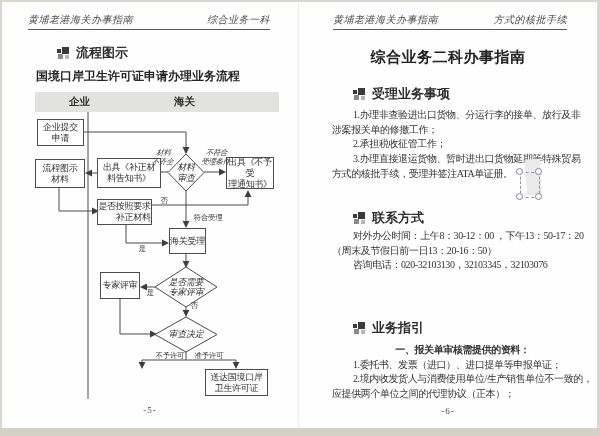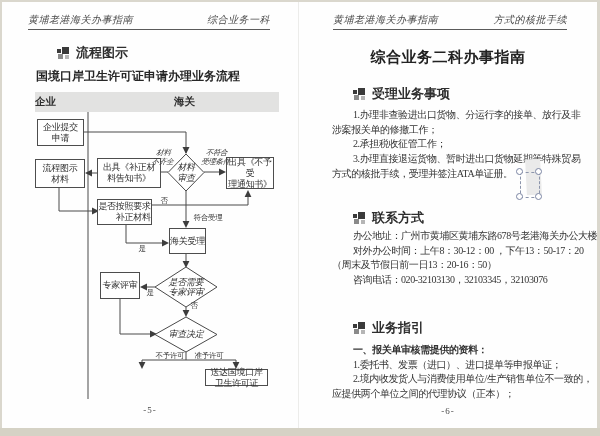--- a/index.html
+++ b/index.html
@@ -33,27 +33,27 @@
 
   .big-title{font-size:15px;font-weight:bold;color:#222;text-align:center;
     letter-spacing:.5px;white-space:nowrap;
     font-family:"Liberation Sans",sans-serif;}
   .flow-title{font-size:12px;font-weight:bold;color:#262626;white-space:nowrap;
     font-family:"Liberation Sans",sans-serif;}
 
   .line{font-size:10px;line-height:14.7px;letter-spacing:-.4px;
     white-space:nowrap;color:#333;}
   .line.ind{padding-left:21px;}
-  .line.bold{font-weight:bold;}
+  .line.bold{font-weight:bold;text-align:center;}
 
   
   .colbar{left:33px;top:90px;width:244px;height:20px;background:#e2e2e1;
     display:flex;font-size:10.5px;font-weight:bold;color:#2e2e2e;
     align-items:center;z-index:2;}
-  .colbar .c1{width:55px;text-align:left;}
+  .colbar .c1{width:55px;text-align:right;}
   .colbar .c2{width:189px;text-align:center;}
   .fnode{border:1px solid #4d4d4d;background:#fff;display:flex;
     align-items:center;justify-content:center;text-align:center;
     font-size:9px;line-height:11px;letter-spacing:-.3px;color:#2f2f2f;
     white-space:pre-line;z-index:2;box-sizing:border-box;}
   .dtext{display:flex;align-items:center;justify-content:center;
     text-align:center;font-size:9px;line-height:10.5px;font-style:italic;
     letter-spacing:-.3px;color:#2f2f2f;white-space:pre-line;z-index:3;}
   .elabel{font-size:7.5px;line-height:8.5px;color:#3a3a3a;text-align:center;
     white-space:pre-line;z-index:3;letter-spacing:-.3px;}
@@ -146,21 +146,21 @@
   <div class="abs fnode" style="left:33px;top:157px;width:50px;height:29px;">流程图示
 材料</div>
   <div class="abs fnode" style="left:95px;top:156px;width:64px;height:30px;">出具《补正材
 料告知书》</div>
   <div class="abs fnode" style="left:224px;top:155px;width:48px;height:32px;">出具《不予受
 理通知书》</div>
   <div class="abs fnode" style="left:95px;top:197px;width:55px;height:26px;text-align:right;">是否按照要求
 补正材料</div>
   <div class="abs fnode" style="left:167px;top:226px;width:37px;height:26px;">海关受理</div>
   <div class="abs fnode" style="left:98px;top:270px;width:40px;height:27px;">专家评审</div>
-  <div class="abs fnode" style="left:203px;top:367px;width:63px;height:17px;">送达国境口岸
+  <div class="abs fnode" style="left:203px;top:367px;width:63px;height:27px;">送达国境口岸
 卫生许可证</div>
 
   <div class="abs dtext" style="left:166px;top:152px;width:36px;height:37px;">材料
 审查</div>
   <div class="abs dtext" style="left:153px;top:265px;width:62px;height:40px;">是否需要
 专家评审</div>
   <div class="abs dtext" style="left:153px;top:315px;width:62px;height:35px;">审查决定</div>
 
   <div class="abs elabel slant" style="left:146px;top:147px;width:30px;">材料
 不齐全</div>
@@ -206,21 +206,20 @@
   <div class="abs sec-head" style="left:54px;top:207px;">
     <span class="sec-icon">
         <i class="q1"></i>
         <i class="q2"></i>
         <i class="q3"></i>
         <i class="q4"></i>
       </span>
     <span>联系方式</span>
   </div>
   <div class="abs" style="left:33px;top:227px;width:240px;">
-    <div class="line ind">办公地址：广州市黄埔区黄埔东路678号老港海关办公大楼</div>
     <div class="line ind">对外办公时间：上午8：30-12：00 ，下午13：50-17：20</div>
     <div class="line">（周末及节假日前一日13：20-16：50）</div>
     <div class="line ind">咨询电话：020-32103130，32103345，32103076</div>
   </div>
 
   <div class="abs sec-head" style="left:54px;top:317px;">
     <span class="sec-icon">
         <i class="q1"></i>
         <i class="q2"></i>
         <i class="q3"></i>

